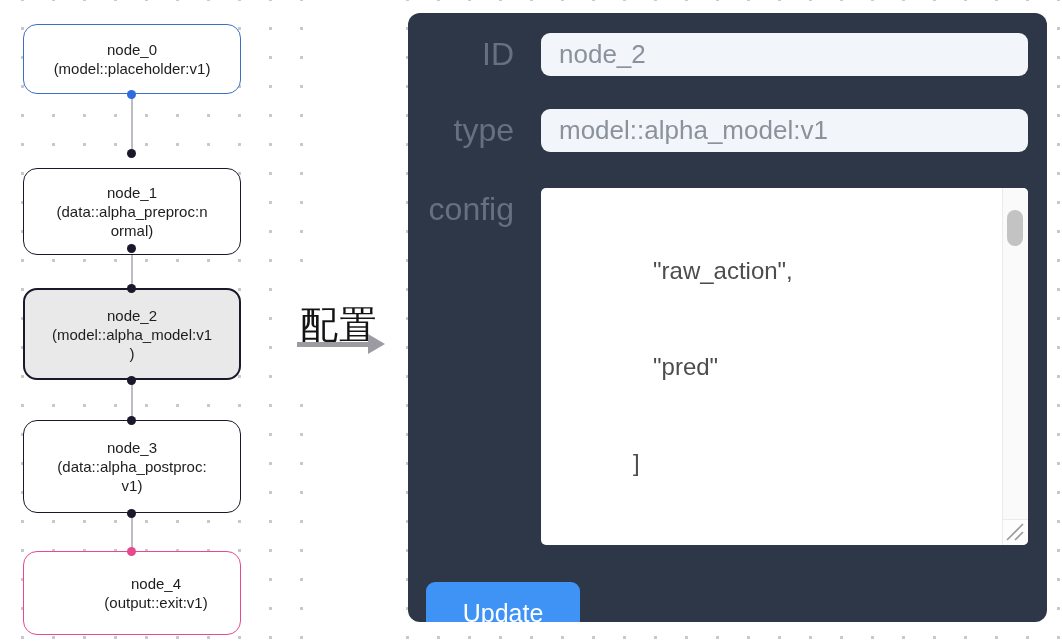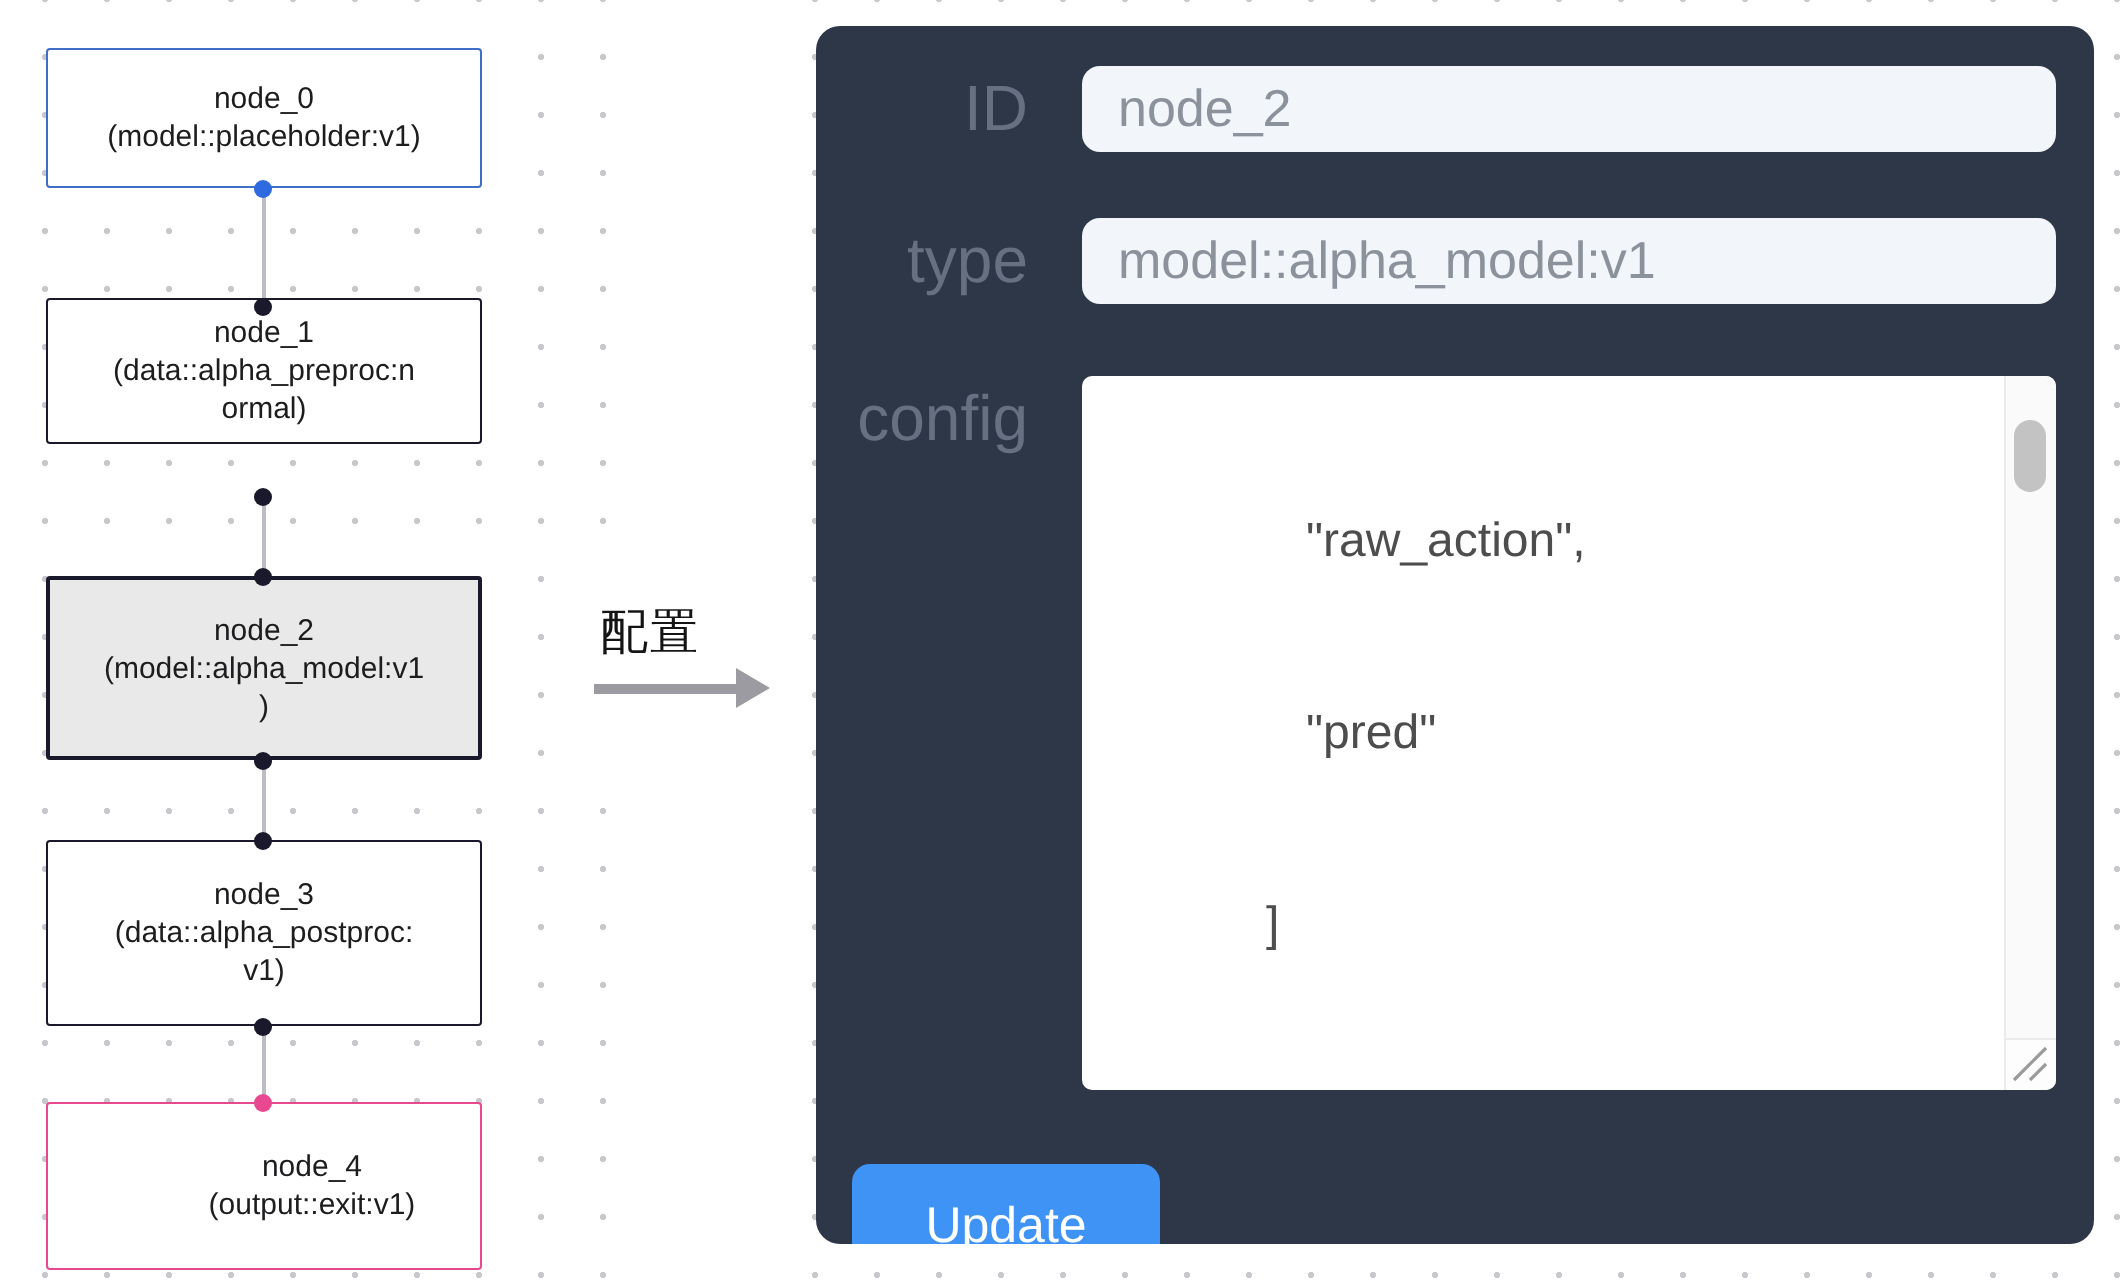--- a/index.html
+++ b/index.html
@@ -17,43 +17,43 @@
     background-size:31px 29px;
     background-position:7px 14px;
   }
   #dots-left{left:0;top:0;width:305px;height:643px;}
   #dots-right{left:385px;top:0;width:677px;height:643px;}
   .arrow-backing{position:absolute;left:272px;top:262px;width:111px;height:140px;background:#ffffff;}
 
   
   .node{
     position:absolute;left:23px;width:218px;
-    background:#ffffff;border:1.5px solid #1a192b;border-radius:2px;
+    background:#ffffff;border:1.5px solid #1a192b;border-radius:14px;
     display:flex;flex-direction:column;align-items:center;justify-content:center;
     font-size:15px;line-height:19px;color:#1d1d1f;text-align:center;
     box-sizing:border-box;
   }
   #node0{top:24px;height:70px;border-color:#3f6ec6;}
-  #node1{top:149px;height:73px;}
+  #node1{top:168px;height:87px;}
   #node2{top:288px;height:92px;background:#e9e9e9;border-width:2px;}
   #node3{top:420px;height:93px;}
   #node4{top:551px;height:84px;border-color:#e8488f;padding-left:48px;}
 
   .edge{position:absolute;left:131px;width:2px;background:#bcbcc2;}
   #edge0{top:94px;height:61px;}
   #edge1{top:248px;height:42px;}
   #edge2{top:380px;height:40px;}
   #edge3{top:513px;height:38px;}
 
   .handle{position:absolute;left:127px;width:9px;height:9px;border-radius:50%;background:#1a192b;}
   .handle.blue{background:#2e6be0;}
   .handle.pink{background:#e8488f;}
 
   
-  .transfer-label{position:absolute;left:300px;top:300px;font-size:24px;color:#141414;letter-spacing:1px;}
+  .transfer-label{position:absolute;left:300px;top:300px;font-size:38px;color:#141414;letter-spacing:1px;}
   .arrow-shaft{position:absolute;left:297px;top:342px;width:72px;height:5px;background:#9b9ba1;}
   .arrow-head{position:absolute;left:368px;top:334px;width:0;height:0;
     border-top:10.5px solid transparent;border-bottom:10.5px solid transparent;border-left:17px solid #9b9ba1;}
 
   
   .panel{position:absolute;left:408px;top:13px;width:639px;height:609px;background:#2d3748;border-radius:12px;}
   .field-label{position:absolute;left:0;width:106px;text-align:right;color:#667081;font-size:32px;}
   #label-id{top:20px;height:43px;line-height:43px;}
   #label-type{top:96px;height:43px;line-height:43px;}
   #label-config{top:181px;height:30px;line-height:30px;}

